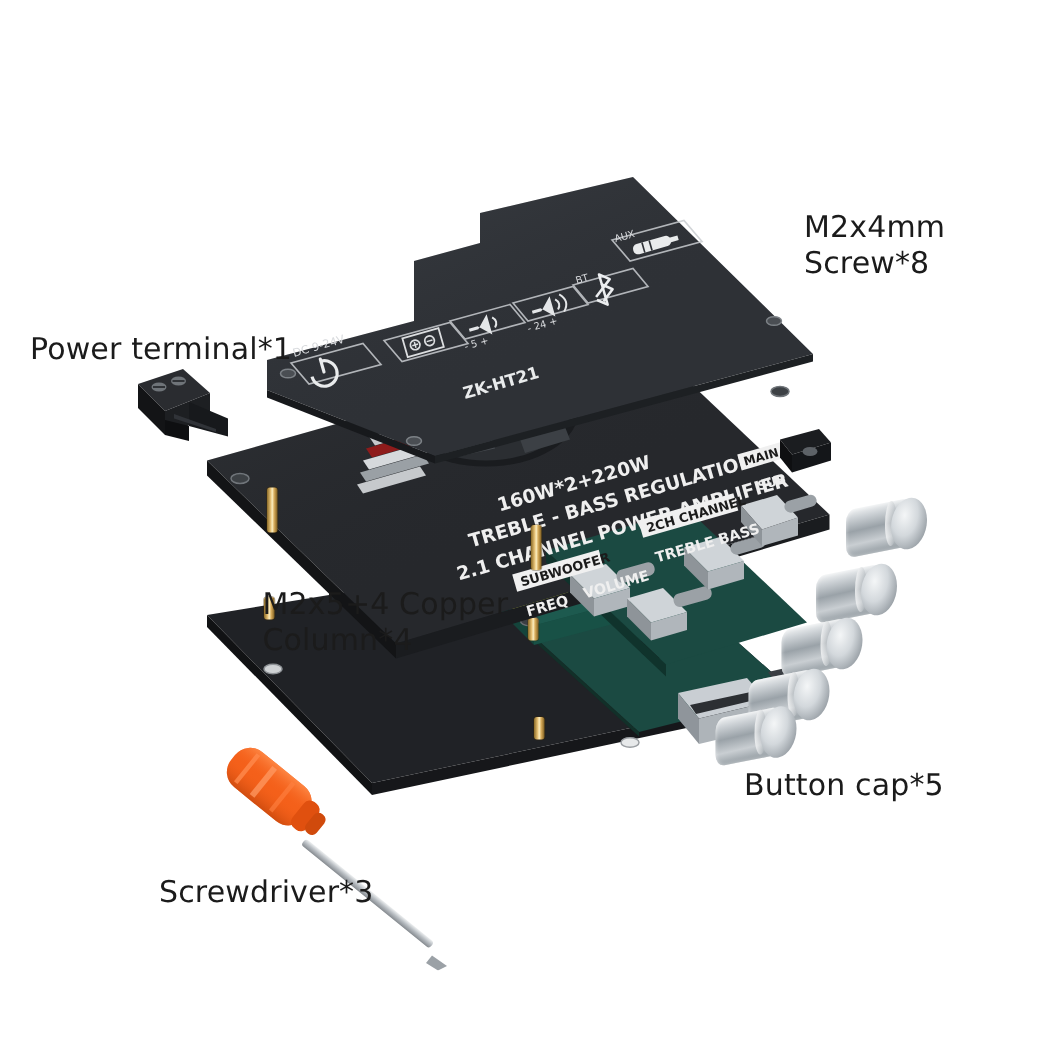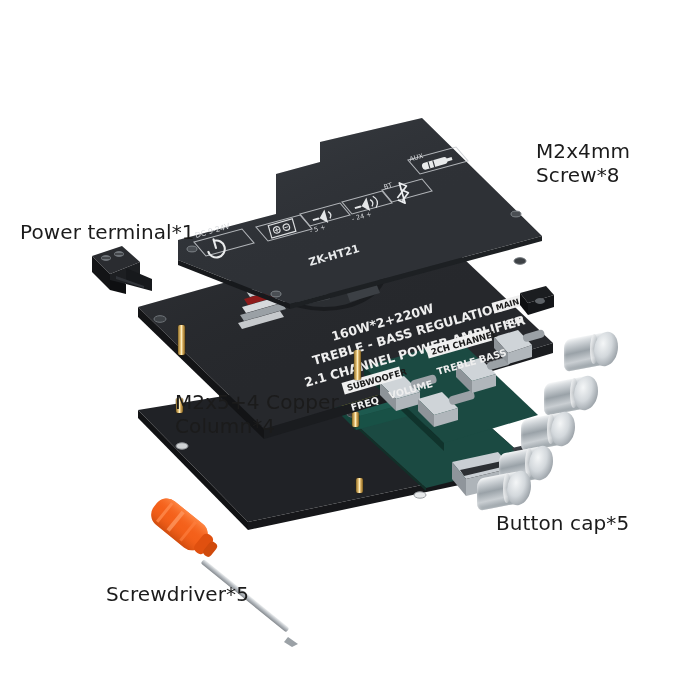--- a/index.html
+++ b/index.html
@@ -347,15 +347,15 @@
 
 
 
   <div class="lbl" style="left:175px;top:391px;">M2x5+4 Copper
 Column*4</div>
 
   <div class="lbl" style="left:536px;top:140px;">M2x4mm Screw*8</div>
 
   <div class="lbl" style="left:472px;top:512px;margin-left:24px;">Button cap*5</div>
 
-  <div class="lbl" style="left:106px;top:583px;">Screwdriver*5</div>
+  <div class="lbl" style="left:106px;top:583px;">Screwdriver*3</div>
 
 </div>
 
 </body></html>

